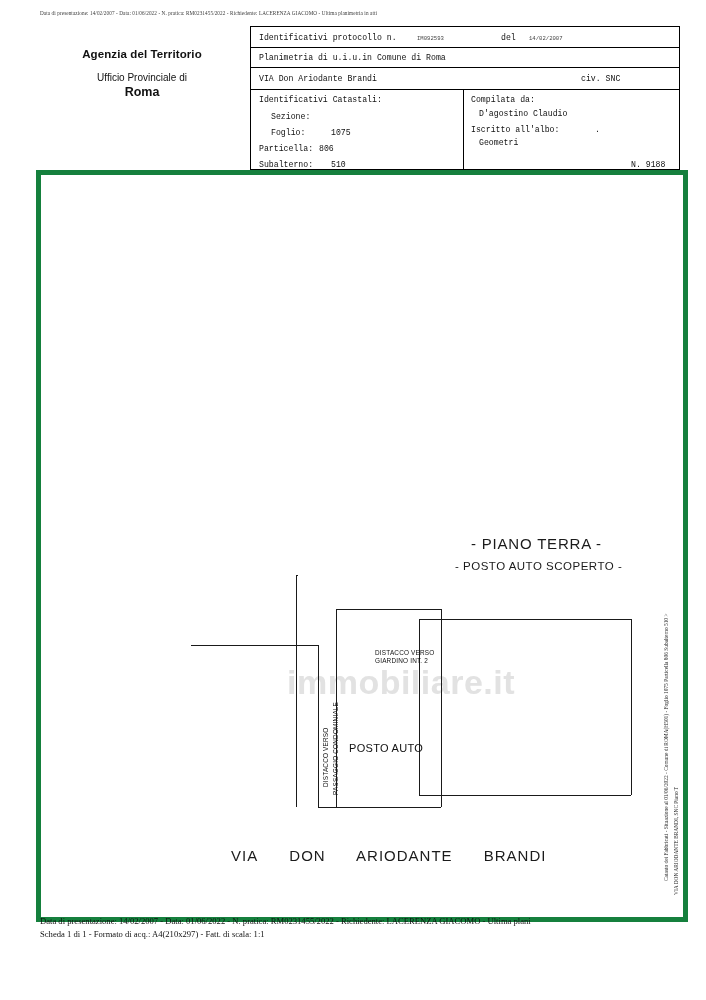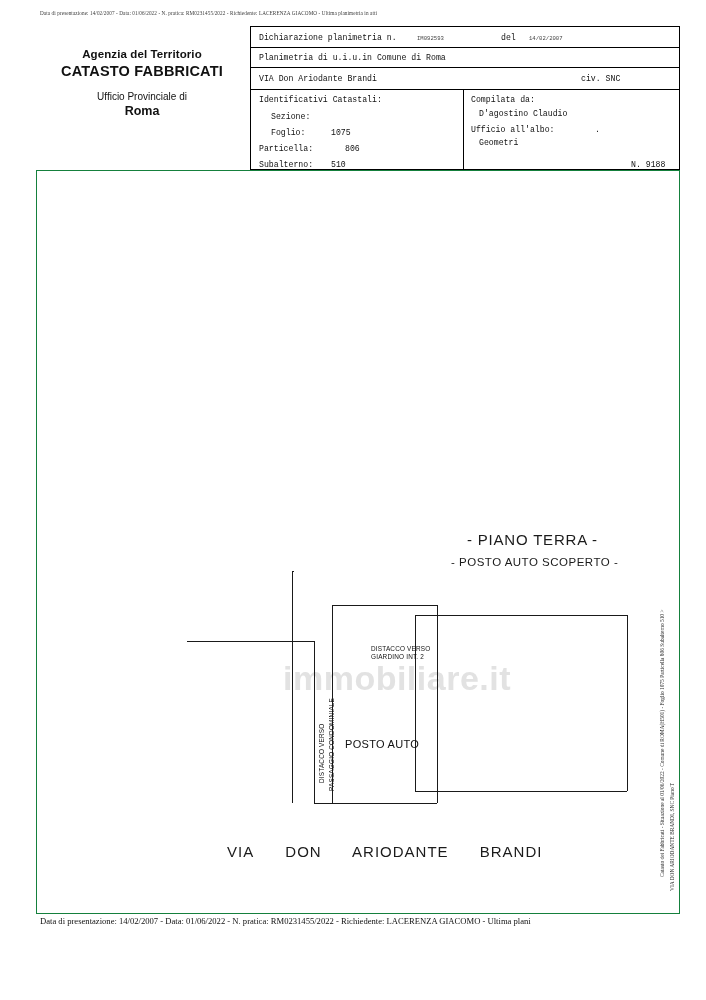--- a/index.html
+++ b/index.html
@@ -21,21 +21,21 @@
   .schedabox .s1{position:absolute;left:5px;top:3.5px;}
   .schedabox .s2{position:absolute;left:98px;top:3.5px;}
 
   .hdr-right{position:absolute;left:250px;top:26px;width:428px;height:142px;border:1px solid #000;font-family:"Liberation Mono",monospace;}
   .hr-row{position:absolute;left:0;width:428px;border-bottom:1px solid #000;}
   .cell{position:absolute;font-size:8.2px;white-space:nowrap;}
   .tiny{font-size:5.6px;color:#444;}
   .vline{position:absolute;top:62px;left:212px;width:0;height:80px;border-left:1px solid #000;}
 
   
-  .frame{position:absolute;left:36px;top:170px;width:642px;height:742px;border:1px solid #15803d;background:#fff;}
+  .frame{position:absolute;left:36px;top:170px;width:642px;height:742px;border:5px solid #15803d;background:#fff;}
 
   
   .title-pt{position:absolute;left:430px;top:360px;font-family:"Liberation Sans",sans-serif;font-size:15px;letter-spacing:.8px;color:#1b1b1b;}
   .title-pa{position:absolute;left:414px;top:385px;font-family:"Liberation Sans",sans-serif;font-size:11.5px;letter-spacing:.5px;color:#1b1b1b;}
 
   
   .wm{position:absolute;left:150px;top:488px;width:420px;text-align:center;font-family:"Liberation Sans",sans-serif;font-size:34px;font-weight:bold;color:#e2e2e2;letter-spacing:.5px;white-space:nowrap;}
 
   
   .ln{position:absolute;background:#1a1a1a;}
@@ -60,55 +60,54 @@
 </head>
 <body>
 
 <div class="page">
 
   <div class="microline">Data di presentazione: 14/02/2007 - Data: 01/06/2022 - N. pratica: RM0231455/2022 - Richiedente: LACERENZA GIACOMO - Ultima planimetria in atti</div>
 
   <div class="hdr-left">
     <div class="agency">
       <div class="l1">Agenzia del Territorio</div>
-      <div class="l2">CATASTO FABBRICATI</div>
       <div class="l3">Ufficio Provinciale di</div>
       <div class="l4">Roma</div>
     </div>
   </div>
 
 
   <div class="hdr-right">
     <div class="hr-row" style="top:20px;"></div>
     <div class="hr-row" style="top:40px;"></div>
     <div class="hr-row" style="top:62px;"></div>
     <div class="vline"></div>
 
-    <div class="cell" style="left:8px;top:6px;">Dichiarazione planimetria n.</div>
+    <div class="cell" style="left:8px;top:6px;">Identificativi protocollo n.</div>
     <div class="cell tiny" style="left:166px;top:8px;">IM092593</div>
     <div class="cell" style="left:250px;top:6px;">del</div>
     <div class="cell tiny" style="left:278px;top:8px;">14/02/2007</div>
 
     <div class="cell" style="left:8px;top:26px;">Planimetria di u.i.u.in Comune di Roma</div>
 
     <div class="cell" style="left:8px;top:47px;">VIA Don Ariodante Brandi</div>
     <div class="cell" style="left:330px;top:47px;">civ. SNC</div>
 
     <div class="cell" style="left:8px;top:68px;">Identificativi Catastali:</div>
     <div class="cell" style="left:20px;top:85px;">Sezione:</div>
     <div class="cell" style="left:20px;top:101px;">Foglio:</div>
     <div class="cell" style="left:80px;top:101px;">1075</div>
     <div class="cell" style="left:8px;top:117px;font-family:Liberation Mono, monospace;">Particella:</div>
-    <div class="cell" style="left:94px;top:117px;">806</div>
+    <div class="cell" style="left:68px;top:117px;">806</div>
     <div class="cell" style="left:8px;top:133px;">Subalterno:</div>
     <div class="cell" style="left:80px;top:133px;">510</div>
 
     <div class="cell" style="left:220px;top:68px;">Compilata da:</div>
     <div class="cell" style="left:228px;top:82px;">D'agostino Claudio</div>
-    <div class="cell" style="left:220px;top:98px;">Ufficio all'albo:</div>
+    <div class="cell" style="left:220px;top:98px;">Iscritto all'albo:</div>
     <div class="cell" style="left:344px;top:98px;">.</div>
     <div class="cell" style="left:228px;top:111px;">Geometri</div>
     <div class="cell" style="left:220px;top:133px;margin-top:27px;">Prov. Roma</div>
     <div class="cell" style="left:380px;top:133px;">N. 9188</div>
   </div>
 
   <div class="frame">
 
     <div class="title-pt">- PIANO TERRA -</div>
     <div class="title-pa">- POSTO AUTO SCOPERTO -</div>
@@ -148,15 +147,16 @@
       <span>BRANDI</span>
     </div>
 
     <div class="sidetxt" style="left:622px;top:706px;">Catasto dei Fabbricati - Situazione al 01/06/2022 - Comune di ROMA(H501) - Foglio 1075 Particella 806 Subalterno 510 &gt;</div>
     <div class="sidetxt" style="left:632px;top:720px;">VIA DON ARIODANTE BRANDI, SNC Piano T</div>
 
   </div>
 
   <div class="footer">
     <div class="f1">Data di presentazione: 14/02/2007 - Data: 01/06/2022 - N. pratica: RM0231455/2022 - Richiedente: LACERENZA GIACOMO - Ultima plani</div>
+    <div class="f2">Scheda 1 di 1 - Formato di acq.: A4(210x297) -   Fatt. di scala: 1:1</div>
   </div>
 
 </div>
 
 </body></html>

